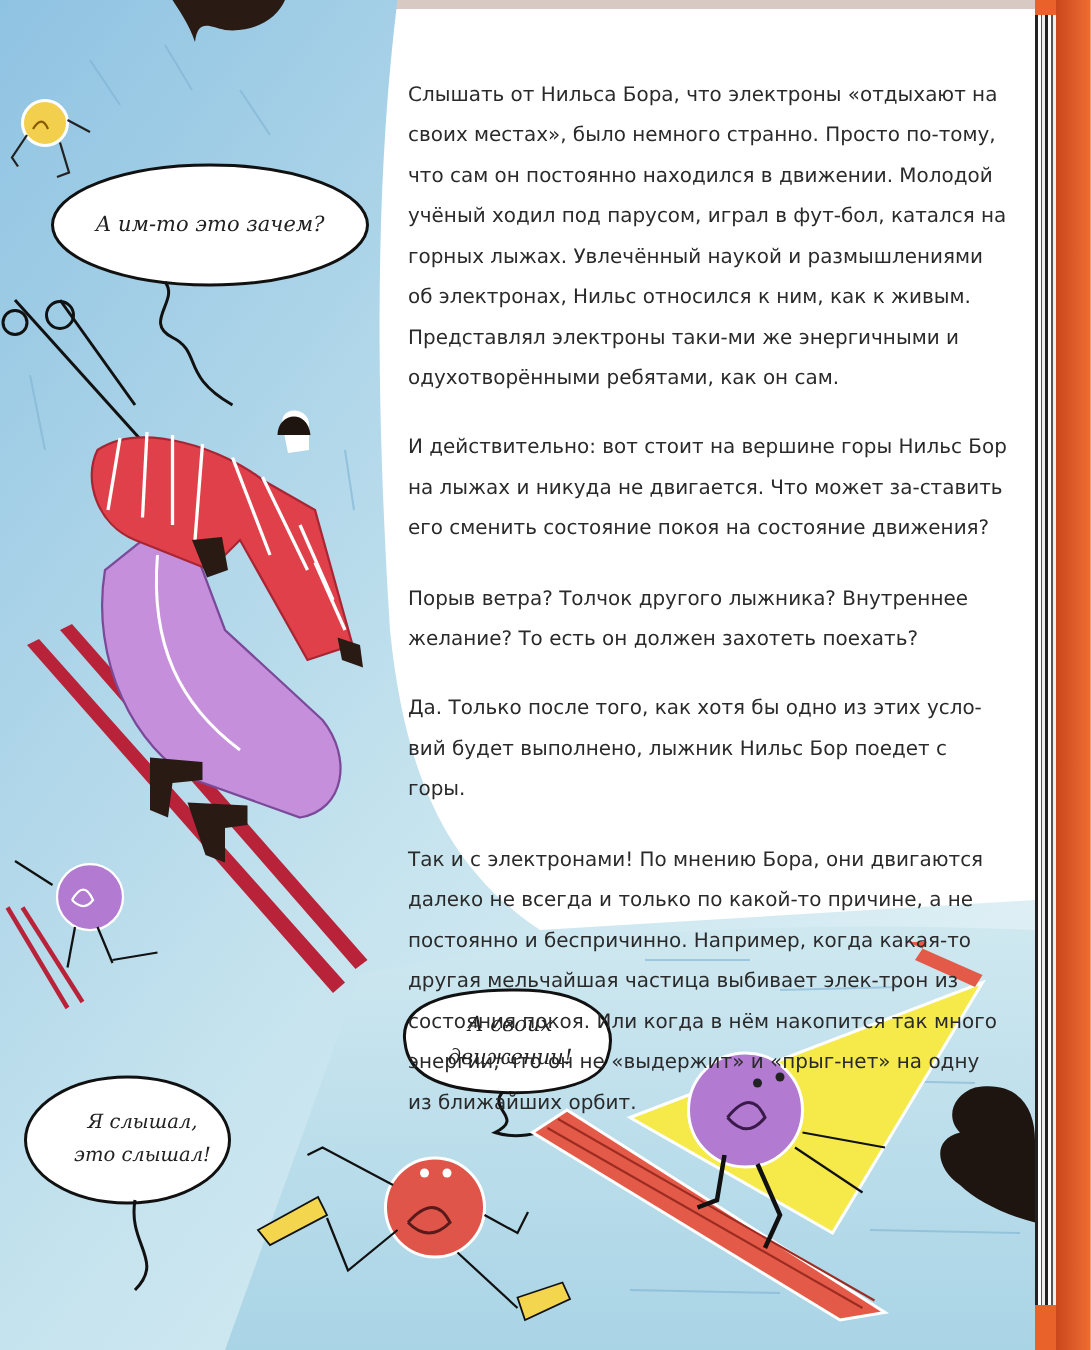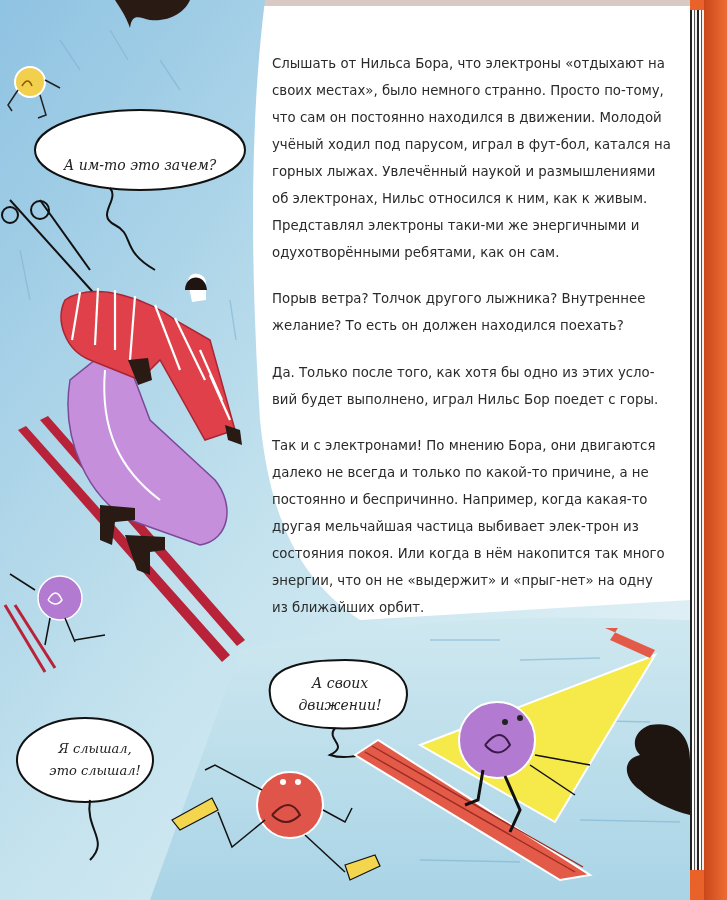--- a/index.html
+++ b/index.html
@@ -144,29 +144,30 @@
     <g stroke="#111" stroke-width="1.5" fill="none">
       <path d="M262 790 L215 765 L205 770"></path>
         <path d="M323 810 L345 822 L352 808"></path>
       <path d="M265 820 L232 847 L218 812"></path>
         <path d="M305 835 L345 872"></path>
     </g>
     <path d="M172 820 L212 798 L218 810 L180 830Z" fill="#f3d54e" stroke="#111" stroke-width="1.2"></path>
     <path d="M345 865 L375 855 L380 866 L350 880Z" fill="#f3d54e" stroke="#111" stroke-width="1.2"></path>
   </svg>
 
-  <div class="bubble-text" style="left:40px; top:154px; width:200px;font-style:italic;">А им-то это зачем?</div>
+  <div class="bubble-text" style="left:40px; top:139px; width:200px;font-style:italic;">А им-то это зачем?</div>
   <div class="bubble-text" style="left:275px; top:672px; width:130px;">
     <div>А своих</div>
     <div>движении!</div>
   </div>
   <div class="bubble-text" style="left:20px; top:738px; width:150px; font-size:13px;">
     <div>Я слышал,</div>
     <div>это слышал!</div>
   </div>
 
   <div class="text">
     <p>Слышать от Нильса Бора, что электроны «отдыхают на своих местах», было немного странно. Просто по-тому, что сам он постоянно находился в движении. Молодой учёный ходил под парусом, играл в фут-бол, катался на горных лыжах. Увлечённый наукой и размышлениями об электронах, Нильс относился к ним, как к живым. Представлял электроны таки-ми же энергичными и одухотворёнными ребятами, как он сам.</p>
-    <p>Порыв ветра? Толчок другого лыжника? Внутреннее желание? То есть он должен находился поехать?</p>
-    <p>Да. Только после того, как хотя бы одно из этих усло-вий будет выполнено, играл Нильс Бор поедет с горы.</p>
+    <p>И действительно: вот стоит на вершине горы Нильс Бор на лыжах и никуда не двигается. Что может за-ставить его сменить состояние покоя на состояние движения?</p>
+    <p>Порыв ветра? Толчок другого лыжника? Внутреннее желание? То есть он должен захотеть поехать?</p>
+    <p>Да. Только после того, как хотя бы одно из этих усло-вий будет выполнено, лыжник Нильс Бор поедет с горы.</p>
     <p>Так и с электронами! По мнению Бора, они двигаются далеко не всегда и только по какой-то причине, а не постоянно и беспричинно. Например, когда какая-то другая мельчайшая частица выбивает элек-трон из состояния покоя. Или когда в нём накопится так много энергии, что он не «выдержит» и «прыг-нет» на одну из ближайших орбит.</p>
   </div>
 </div>
 
 </body></html>

